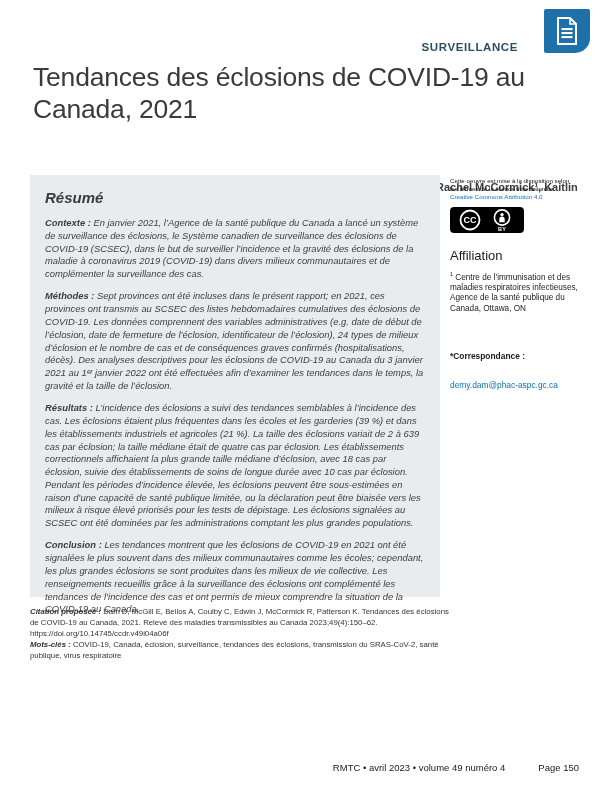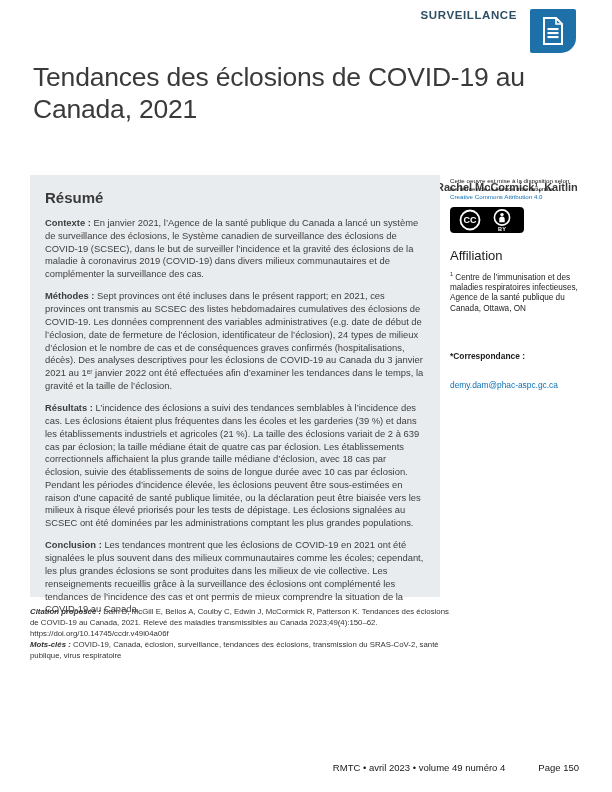--- a/index.html
+++ b/index.html
@@ -14,22 +14,22 @@
   .page{
     position:relative;
     width:612px;height:792px;
     background:#ffffff;
     font-family:"Liberation Sans", sans-serif;
     color:var(--body_text);
     overflow:hidden;
   }
   
   .kicker-row{
-    position:absolute;top:9px;right:36px;height:44px;
-    display:flex;align-items:flex-start;gap:13px;
+    position:absolute;top:9px;right:22px;height:44px;
+    display:flex;align-items:flex-end;gap:26px;
   }
   .kicker{
     font-size:11.5px;font-weight:600;letter-spacing:0.6px;
     color:var(--kicker);
   }
   .doc-icon{
     width:46px;height:44px;background:var(--icon_blue);
     border-radius:2px 2px 15px 2px;
     display:flex;align-items:center;justify-content:center;
   }
@@ -41,20 +41,21 @@
   }
   .authors{
     position:absolute;left:33px;top:138px;width:552px;
     font-size:11px;font-weight:700;color:#3a3a3a;line-height:1.3;margin-top:42px;
   }
   
   .abstract-box{
     position:absolute;left:30px;top:175px;width:410px;height:422px;
     background:var(--box_bg);
     padding:14px 15px 0 15px;
+    font-style:italic;
   }
   .abstract-box h2{
     font-size:15px;font-weight:700;color:#3a3a3a;margin-bottom:11px;
   }
   .abstract-box p{
     font-size:9.4px;line-height:1.36;color:var(--body_text);
     margin-bottom:9.5px;text-align:left;
   }
   .abstract-box p .lab{font-weight:700;}
   

